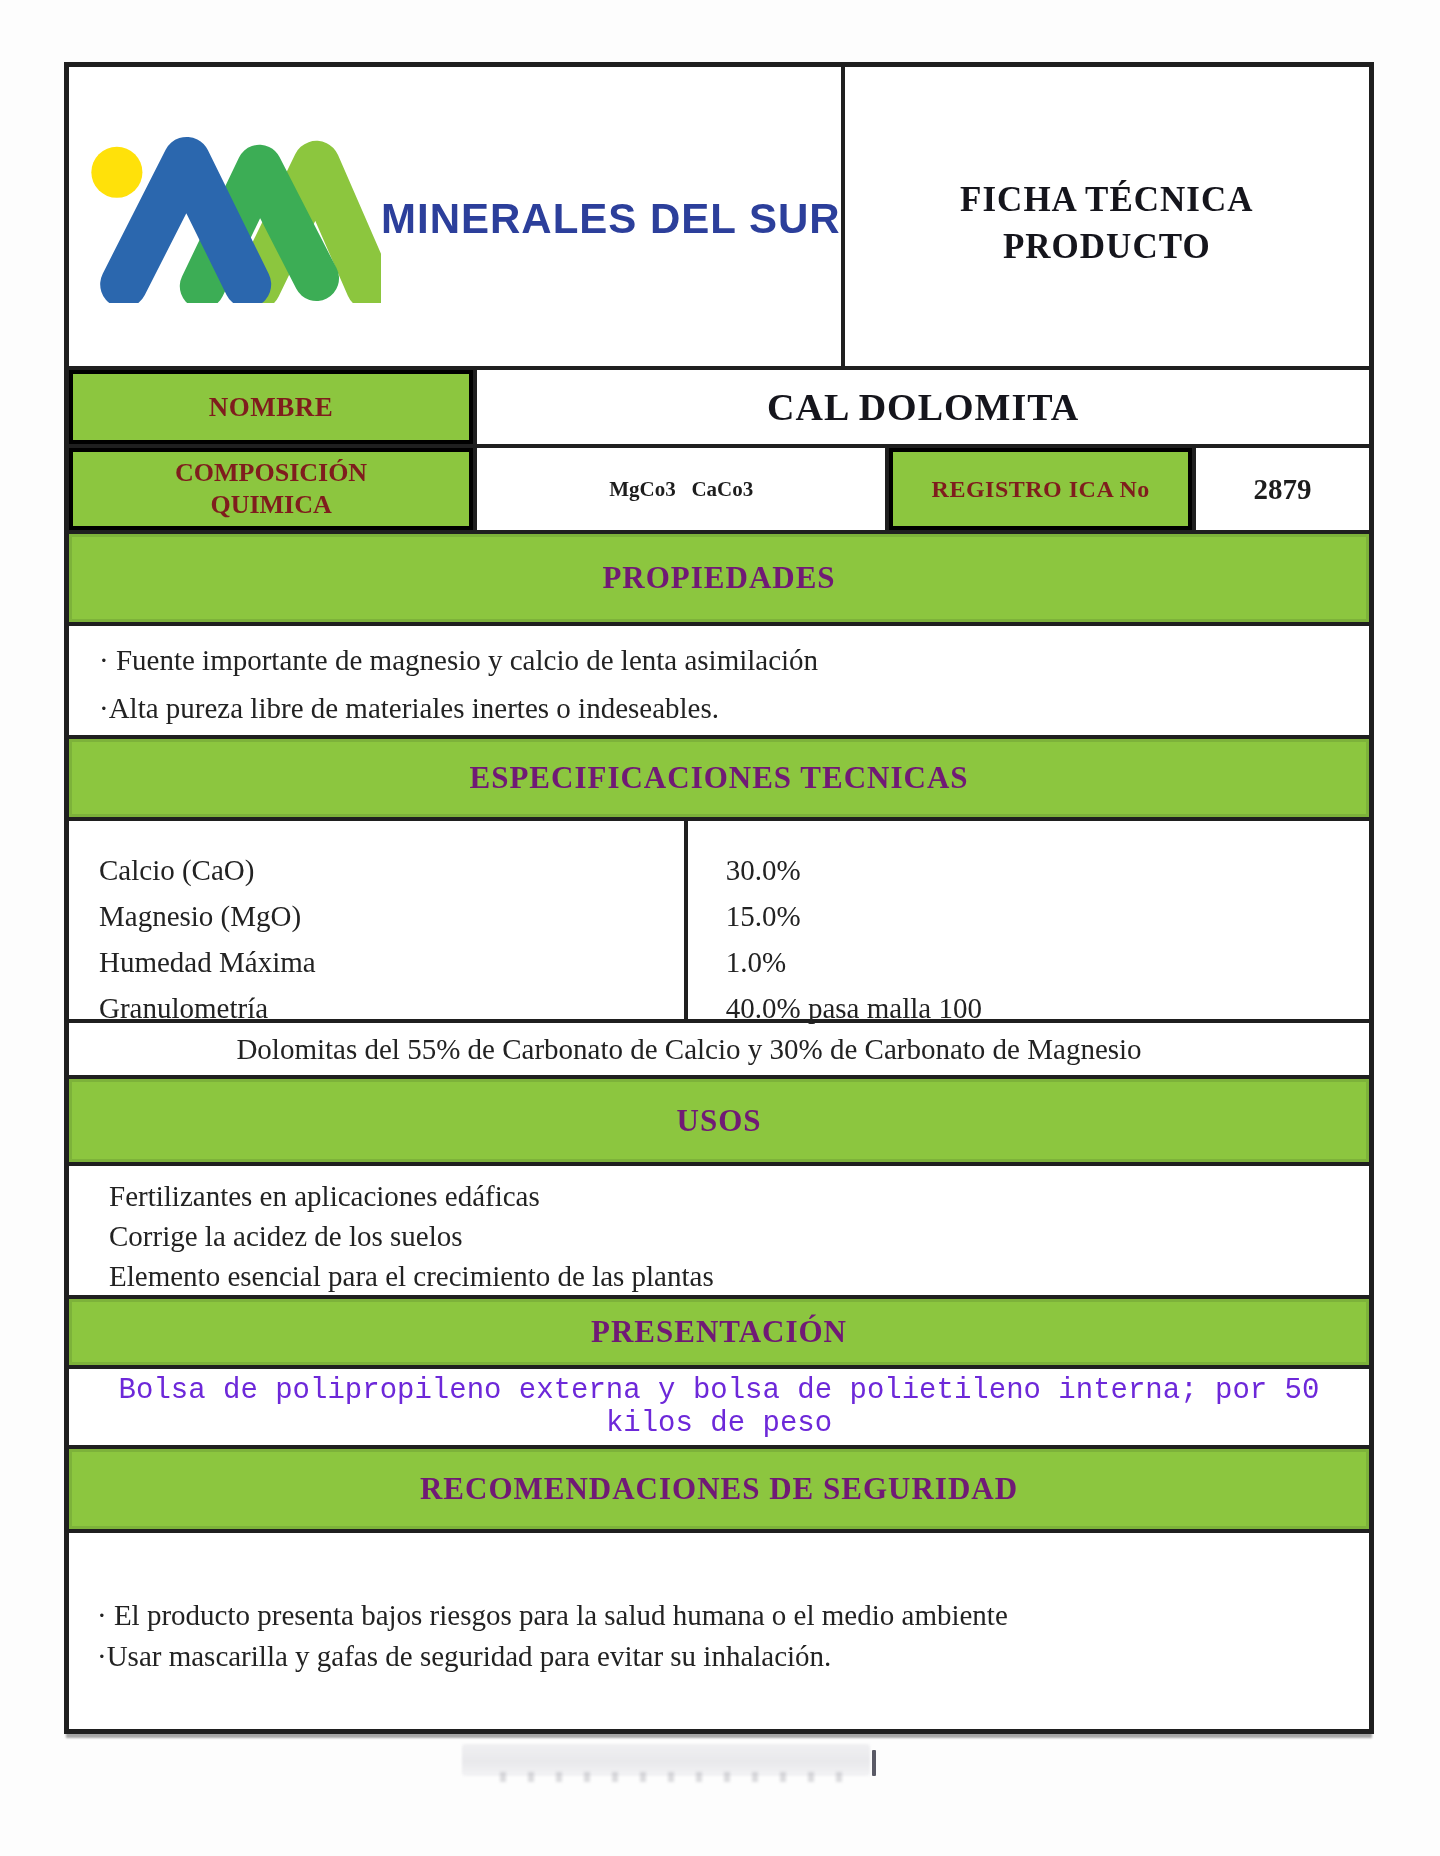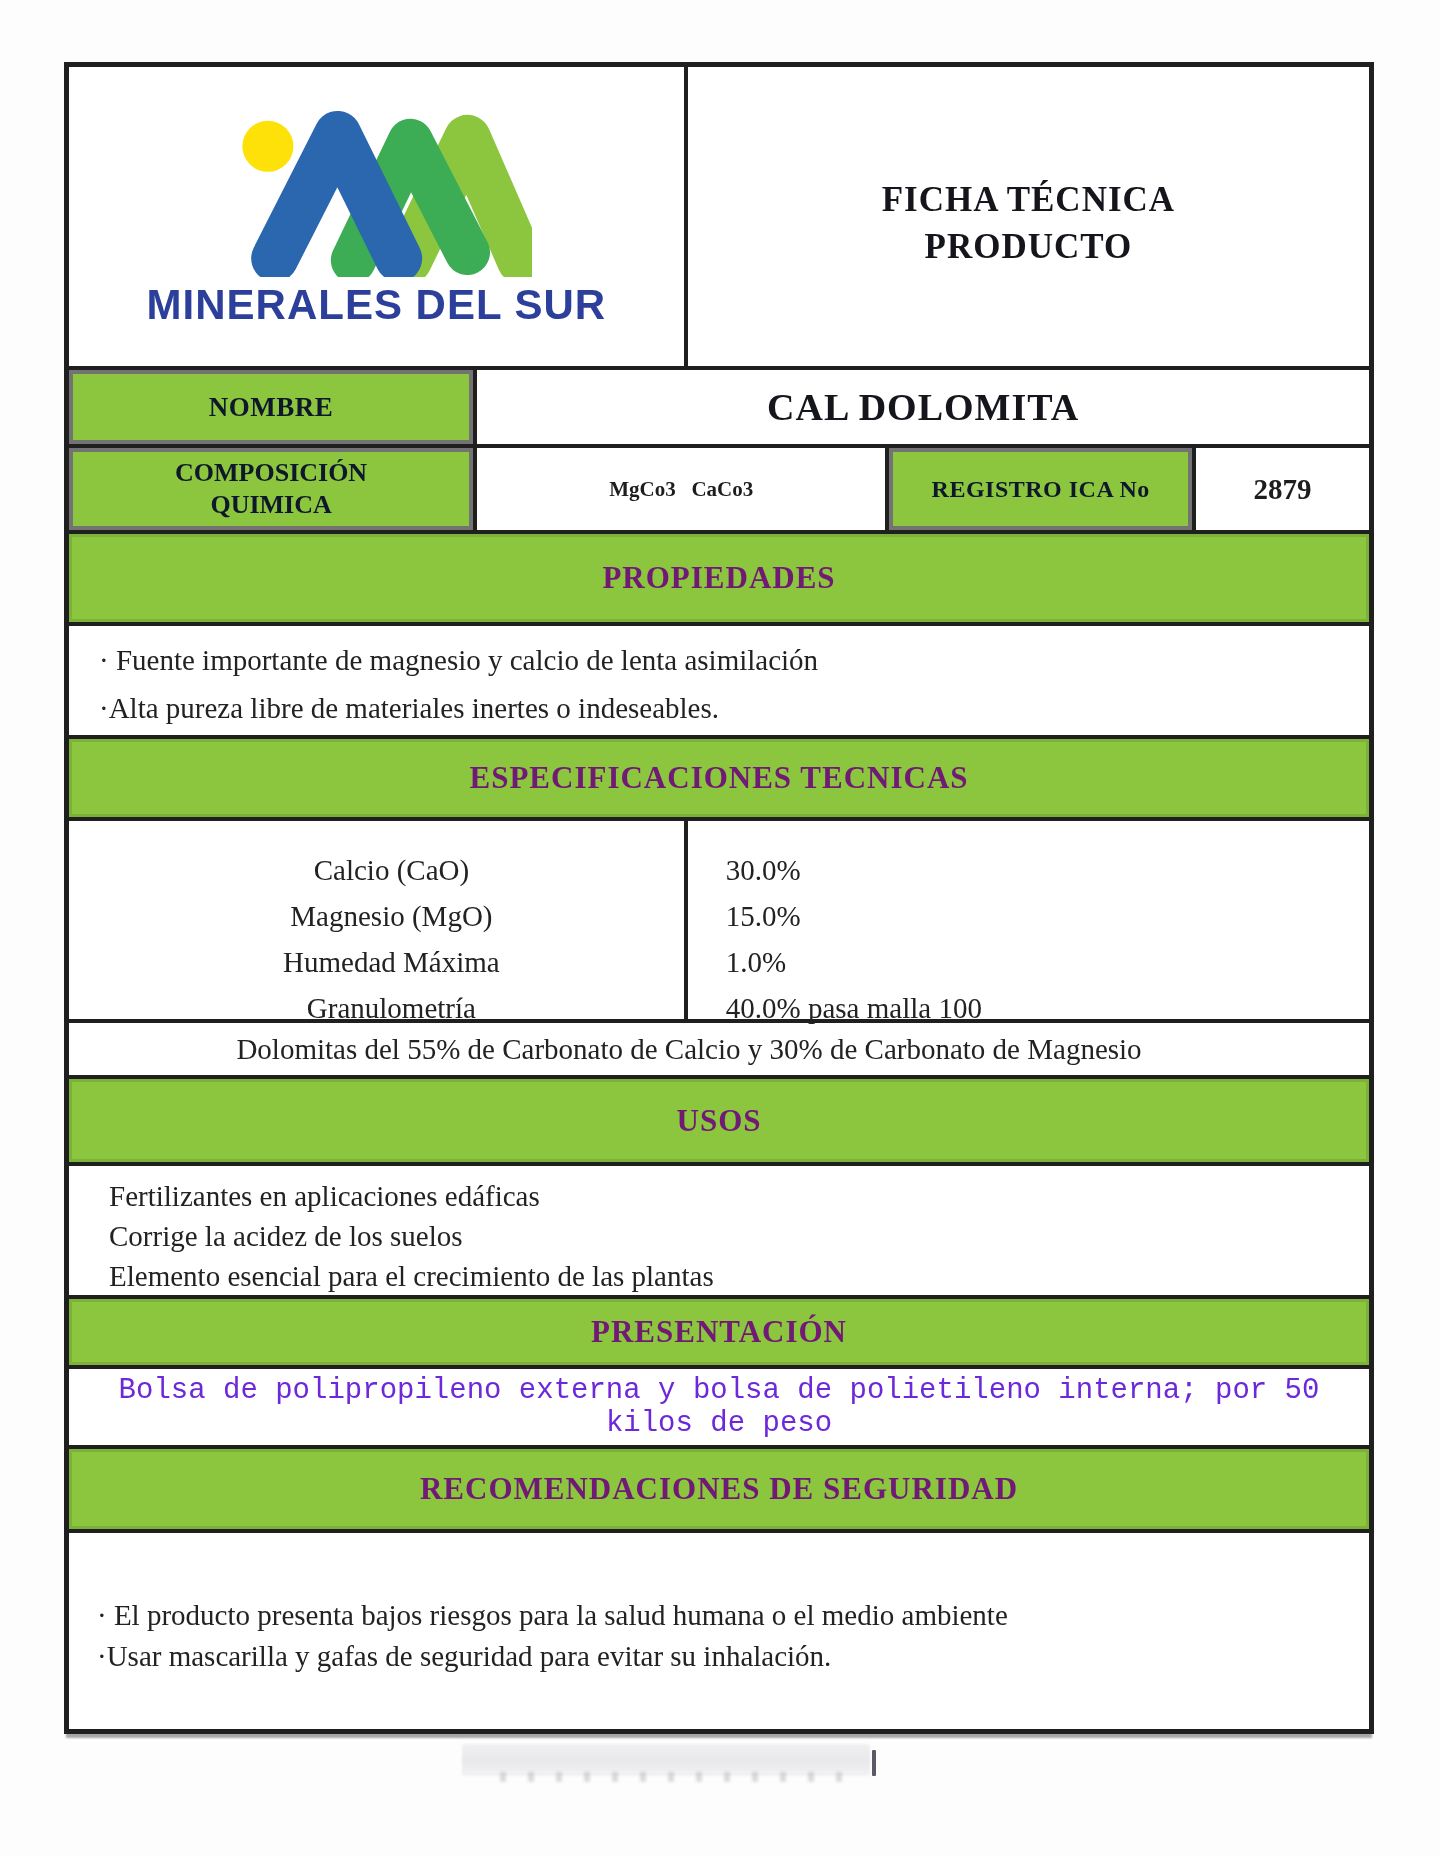--- a/index.html
+++ b/index.html
@@ -17,38 +17,38 @@
     border:5px solid #1f1f1f;
     background:#ffffff;
     box-shadow:0 6px 2px -2px rgba(0,0,0,0.35);
   }
   .row { display:flex; width:100%; border-top:4px solid #1f1f1f; }
   .row:first-child { border-top:none; }
   .cell { display:flex; align-items:center; justify-content:center; }
 
   
   .r-header { height:299px; }
-  .logo-cell { flex:0 0 47.6%; border-right:4px solid #1f1f1f; flex-direction:column; justify-content:center; }
+  .logo-cell { flex:0 0 47.6%; border-right:4px solid #1f1f1f; flex-direction:row; justify-content:center; }
   .logo-art { width:312px; height:172px; display:block; }
   .wordmark {
     font-family:"Liberation Sans","DejaVu Sans",sans-serif;
     font-weight:bold; font-size:42px; letter-spacing:1px;
     color:#2c3f9b; margin-top:4px; white-space:nowrap;
   }
   .title-cell { flex:1; flex-direction:column; padding-top:12px; }
   .doc-title {
     font-weight:bold; font-size:35px; line-height:47px;
     letter-spacing:1px; text-align:center; color:#15151c;
   }
 
   
   .green-cell {
     background:#8cc63f;
-    border:4px solid #737373;
-    color:#0f172a; font-weight:bold; text-align:center;
+    border:4px solid #000000;
+    color:#7f1d1d; font-weight:bold; text-align:center;
   }
   .banner {
     height:100%; width:100%;
     background:#8cc63f;
     box-shadow:inset 0 0 0 3px #7db23a;
     display:flex; align-items:center; justify-content:center;
     color:#701a75; font-weight:bold; font-size:31px; letter-spacing:1px;
   }
 
   
@@ -70,21 +70,21 @@
   .r-banner-pres { height:70px; }
   .r-banner-rec  { height:84px; }
 
   .r-prop-text { height:113px; }
   .text-block { width:100%; font-size:29px; color:#222; }
   .prop-block { padding:10px 20px 0 30px; line-height:48px; }
 
   .r-specs { height:202px; }
   .specs-left  { flex:0 0 47.6%; border-right:4px solid #1f1f1f; }
   .specs-col { display:flex; flex-direction:column; justify-content:flex-start; padding-top:26px; }
-  .specs-left  { padding-left:30px;text-align:center; }
+  .specs-left  { padding-left:30px; }
   .specs-right { flex:1; padding-left:38px; }
   .spec-line { font-size:29px; line-height:46px; color:#222; white-space:nowrap; }
 
   .r-dolomitas { height:56px; }
   .dolomitas-note { width:100%; text-align:center; font-size:29px; color:#222; padding-right:60px; }
 
   .r-usos-text { height:133px; }
   .usos-block { padding:10px 20px 0 40px; line-height:40px; }
 
   .r-bolsa { height:80px; }

